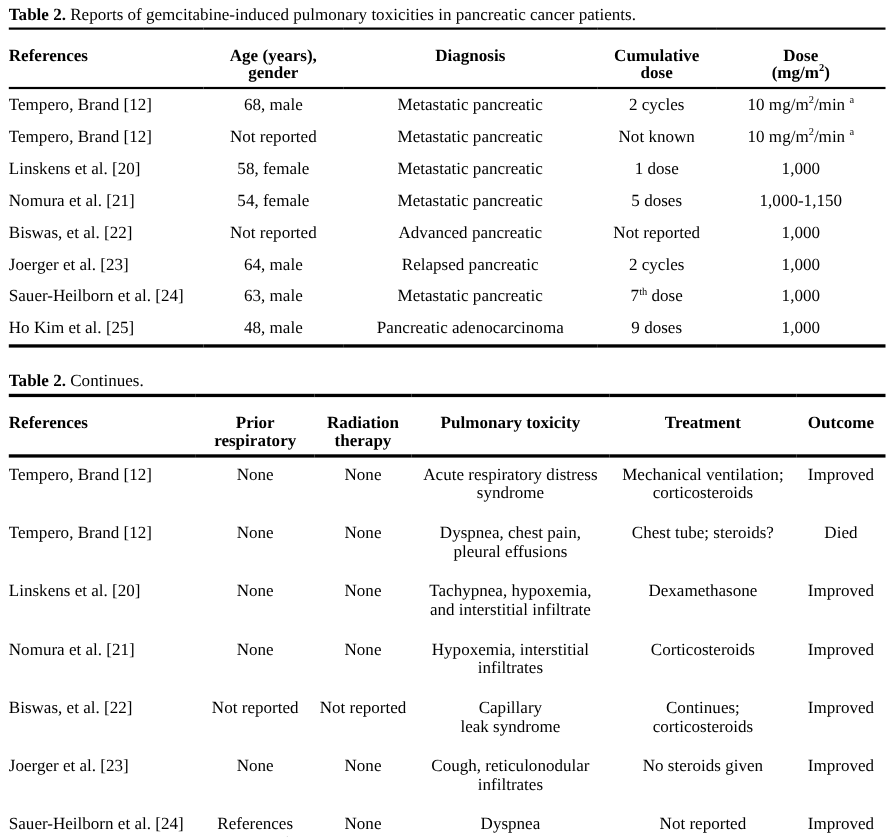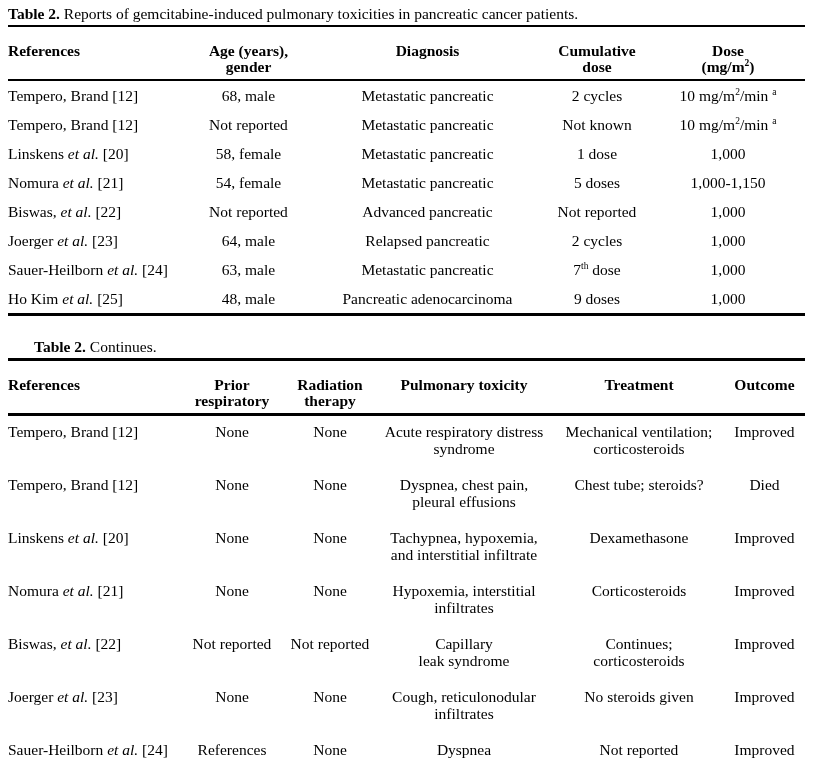--- a/index.html
+++ b/index.html
@@ -12,21 +12,21 @@
     color: #000000;
     font-size: 15.5px;
     overflow: hidden;
   }
   .page { padding: 5px 8px 0 8px; }
 
   .caption {
     margin: 0 0 2px 0;
     line-height: 18px;
   }
-  .caption2 { margin-top: 22px; margin-left: 26px; }
+  .caption2 { margin-top: 22px; }
 
   table {
     border-collapse: collapse;
     table-layout: fixed;
     width: 797px;
   }
   th, td {
     padding: 0;
     text-align: center;
     white-space: nowrap;
@@ -54,21 +54,21 @@
   .footnote {
     margin: 1px 0 0 0;
     line-height: 18px;
   }
 
   sup {
     font-size: 9.5px;
     line-height: 0;
     vertical-align: super;
   }
-  .it { font-style: italic; }
+  .it { }
   .bd { font-weight: bold; }
 </style>
 </head>
 <body>
 
 <div class="page">
 
   <p class="caption"><span class="bd">Table 2.</span><span> Reports of gemcitabine-induced pulmonary toxicities in pancreatic cancer patients.</span></p>
 
   <table class="t1">

